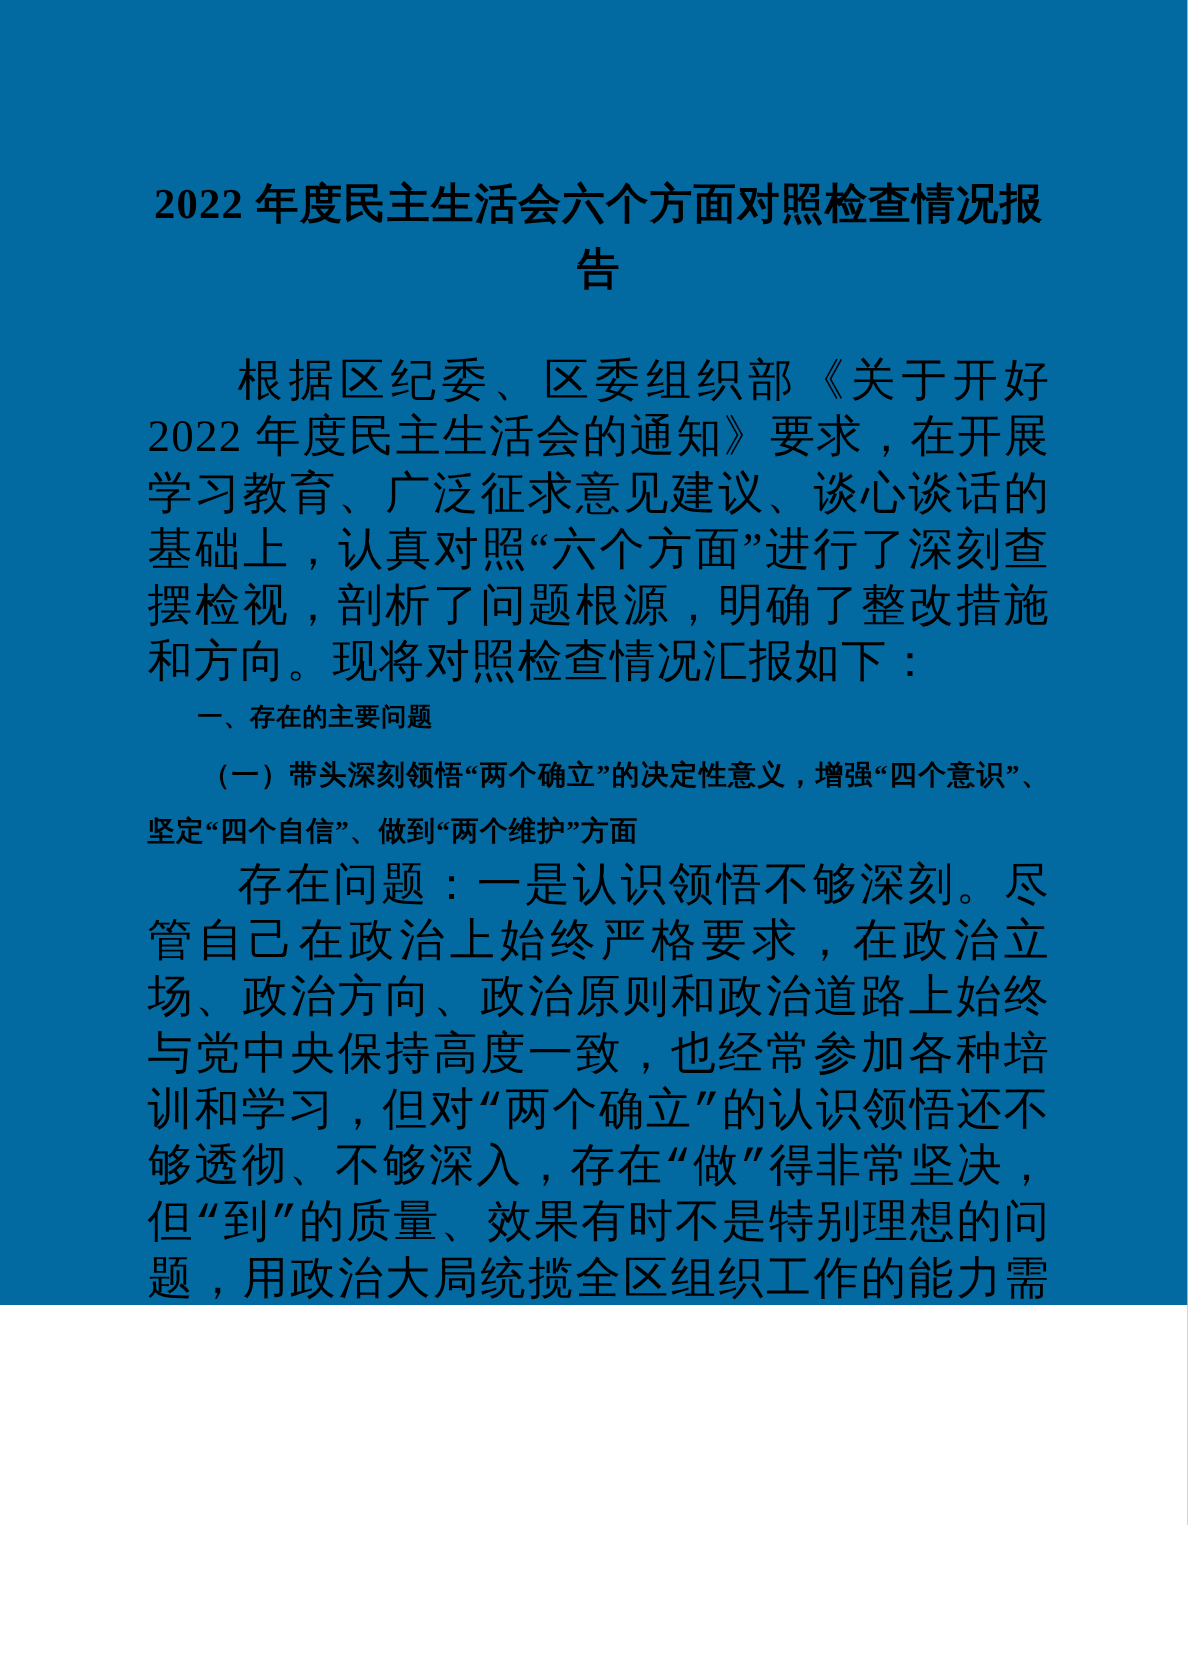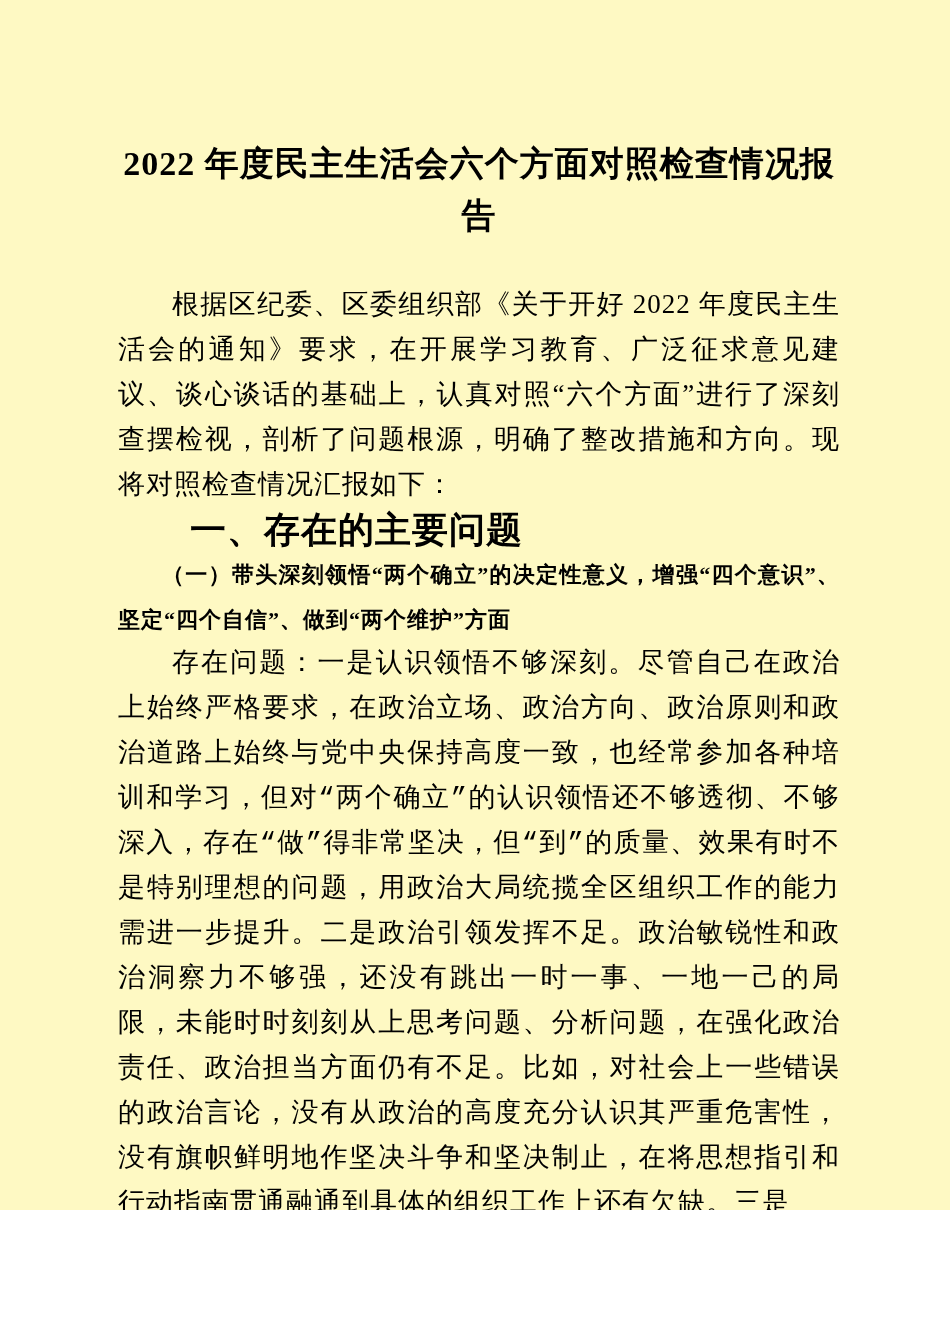--- a/index.html
+++ b/index.html
@@ -10,54 +10,54 @@
   body {
     width: 950px;
     height: 1344px;
     font-family: "Liberation Serif", serif;
     color: #000000;
     -webkit-font-smoothing: antialiased;
   }
   .page {
     position: relative;
     width: 950px;
-    height: 1210px;
-    background: #fef9c3;
+    height: 1044px;
+    background: #0369a1;
     overflow: hidden;
     box-sizing: border-box;
   }
   .content {
     position: absolute;
     left: 118px;
     top: 138px;
     width: 722px;
   }
   .doc-title {
     font-size: 34px;
     line-height: 52px;
     font-weight: bold;
     text-align: center;
     letter-spacing: 1px;
     margin: 0 0 40px 0;
     font-family: "Liberation Serif", serif;
   }
   .para {
-    font-size: 27px;
+    font-size: 36px;
     line-height: 45px;
     text-align: justify;
     text-indent: 2em;
     letter-spacing: 1px;
     margin: 0;
   }
   .intro-para {
     font-family: "Liberation Serif", serif;
     font-weight: normal;
   }
   .section-heading {
-    font-size: 36px;
+    font-size: 20px;
     line-height: 45px;
     font-weight: bold;
     font-family: "Liberation Sans", sans-serif;
     text-indent: 2em;
     letter-spacing: 1px;
     margin: 0;
   }
   .sub-heading {
     font-size: 22px;
     line-height: 45px;

